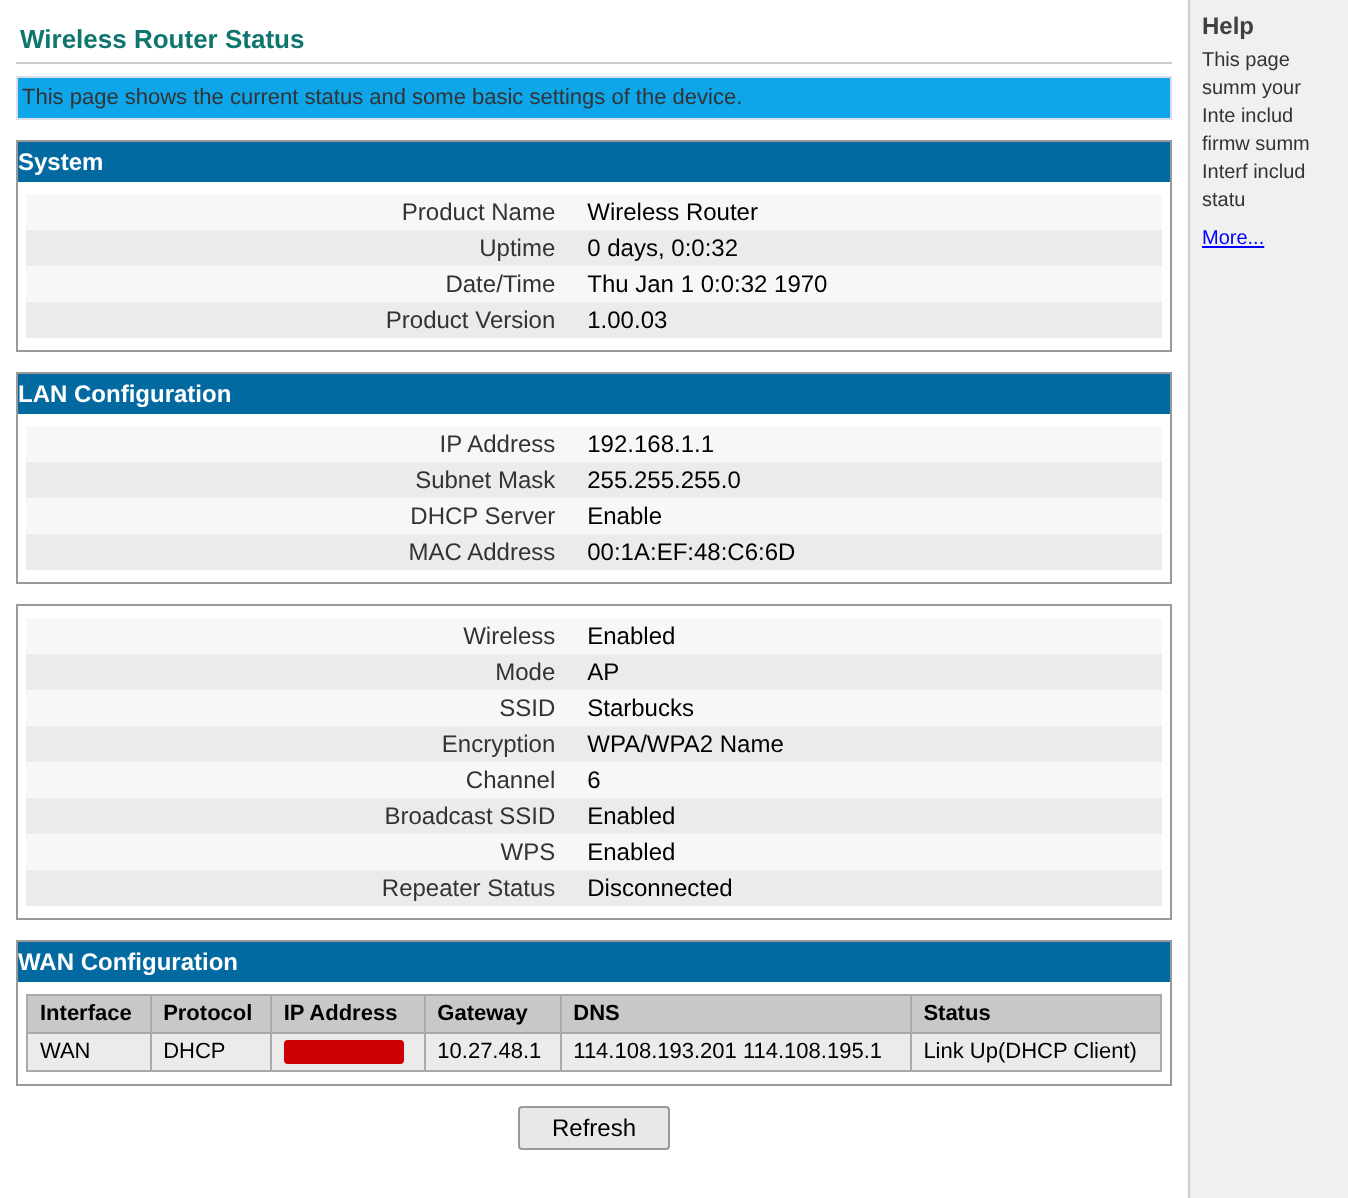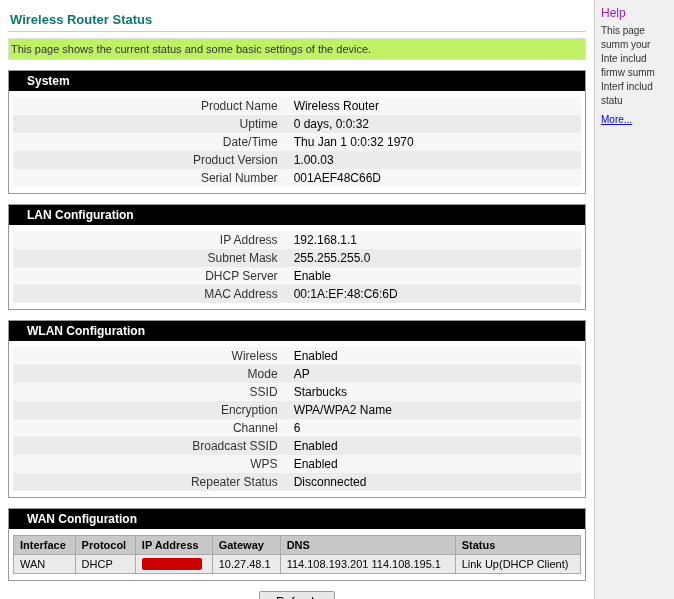--- a/index.html
+++ b/index.html
@@ -30,31 +30,31 @@
       color: #0f766e;
       margin-bottom: 6px;
       padding: 4px 2px;
       border-bottom: 1px solid #ccc;
     }
     .page-desc {
       font-size: 11px;
       color: #333;
       margin-bottom: 10px;
       padding: 4px 2px;
-      background: #bef264;
+      background: #0ea5e9;
       border: 1px solid #dde;
     }
     .section {
       margin-bottom: 10px;
       border: 1px solid #999;
     }
     .section-header {
-      background: #000000;
+      background: #0369a1;
       color: #fff;
-      padding: 3px 18px;
+      padding: 3px 0;
       font-size: 12px;
       font-weight: bold;
     }
     .section-body {
       background: #fff;
       padding: 6px 4px;
     }
     table.info-table {
       width: 100%;
       border-collapse: collapse;
@@ -118,22 +118,22 @@
     }
     .refresh-btn {
       padding: 3px 16px;
       font-size: 12px;
       background: #e8e8e8;
       border: 1px solid #999;
       cursor: pointer;
       border-radius: 2px;
     }
     .help-title {
-      font-weight: normal;
-      color: #a21caf;
+      font-weight: bold;
+      color: #404040;
       font-size: 12px;
       margin-bottom: 4px;
     }
     .help-text {
       font-size: 10px;
       color: #333;
       line-height: 1.4;
     }
     .help-more {
       color: #00f;
@@ -169,24 +169,20 @@
       <td class="value-cell">0 days, 0:0:32</td>
     </tr>
             <tr>
       <td class="label-cell">Date/Time</td>
       <td class="value-cell">Thu Jan 1 0:0:32 1970</td>
     </tr>
             <tr>
       <td class="label-cell">Product Version</td>
       <td class="value-cell">1.00.03</td>
     </tr>
-            <tr>
-      <td class="label-cell">Serial Number</td>
-      <td class="value-cell">001AEF48C66D</td>
-    </tr>
           </tbody>
       </table>
     </div>
   </div>
 
   <div class="section">
     <div class="section-header">LAN Configuration</div>
     <div class="section-body">
       <table class="info-table">
         <tbody id="lan-tbody">
@@ -205,21 +201,20 @@
             <tr>
       <td class="label-cell">MAC Address</td>
       <td class="value-cell">00:1A:EF:48:C6:6D</td>
     </tr>
           </tbody>
       </table>
     </div>
   </div>
 
   <div class="section">
-    <div class="section-header">WLAN Configuration</div>
     <div class="section-body">
       <table class="info-table">
         <tbody id="wlan-tbody">
             <tr>
       <td class="label-cell">Wireless</td>
       <td class="value-cell">Enabled</td>
     </tr>
             <tr>
       <td class="label-cell">Mode</td>
       <td class="value-cell">AP</td>

